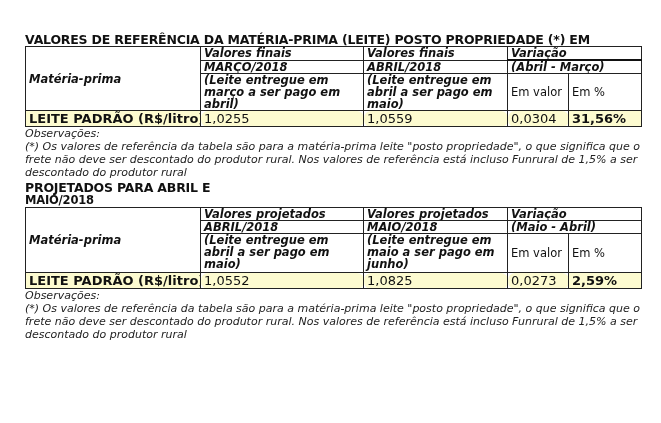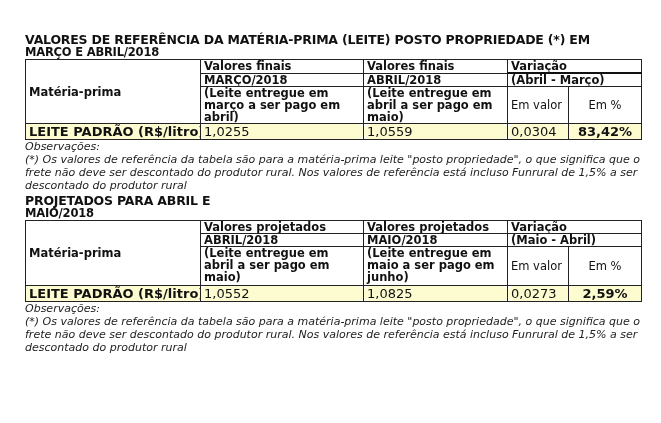--- a/index.html
+++ b/index.html
@@ -3,39 +3,38 @@
 <meta charset="utf-8">
 <style>
   html,body{margin:0;padding:0;background:#fff;}
   body{width:661px;height:423px;position:relative;overflow:hidden;font-family:"DejaVu Sans",sans-serif;color:#111;}
   .sheet{position:absolute;left:25px;top:33px;width:616px;}
   .title{font-weight:bold;font-size:12.5px;line-height:13px;letter-spacing:-0.2px;}
   .title .l2{font-size:11.5px;}
   table{border-collapse:collapse;width:616px;table-layout:fixed;font-size:11.5px;}
   td{border:1px solid #222;padding:0 3px;line-height:12px;vertical-align:top;overflow:hidden;white-space:nowrap;}
   td.wrap{white-space:normal;}
-  td.b{font-weight:bold;}
+  td.b{font-weight:bold;font-style:italic;}
   td.mid{vertical-align:middle;}
-  td.r{text-align:center;}
+  td.r{text-align:left;}
   tr.yellow td{background:#fdfbd0;font-size:13px;line-height:15px;font-weight:bold;}
   tr.yellow td.num{font-weight:normal;border-radius:7px;}
   .thickb{border-bottom:2px solid #111;}
   .obs{font-style:italic;font-size:11px;line-height:13px;color:#222;}
   .obs p{margin:0;}
   .gap{height:2px;}
 </style>
 </head>
 <body>
 
 <div class="sheet">
 
   <div>
     <div class="title">
       <div>VALORES DE REFERÊNCIA DA MATÉRIA-PRIMA  (LEITE) POSTO PROPRIEDADE (*) EM</div>
-      <div class="l2">MARÇO E ABRIL/2018</div>
     </div>
     <table>
       <colgroup>
           <col style="width:175px">
           <col style="width:163px">
           <col style="width:144px">
           <col style="width:61px">
           <col style="width:73px">
         </colgroup>
       <tbody>
@@ -54,21 +53,21 @@
         <td class="b wrap">(Leite entregue em março a ser pago em abril)</td>
         <td class="b wrap">(Leite entregue em abril a ser pago em maio)</td>
         <td class="mid">Em valor</td>
         <td class="mid r">Em %</td>
       </tr>
       <tr class="yellow">
         <td>LEITE PADRÃO (R$/litro)</td>
         <td class="num">1,0255</td>
         <td class="num">1,0559</td>
         <td class="num">0,0304</td>
-        <td class="r">83,42%</td>
+        <td class="r">31,56%</td>
       </tr>
     </tbody>
       </table>
     <div class="obs">
       <p>Observações:</p>
       <p>(*) Os valores de referência da tabela são para a matéria-prima leite "posto propriedade", o que significa que o frete não deve ser descontado do produtor rural. Nos valores de referência está incluso Funrural de 1,5% a ser descontado do produtor rural</p>
     </div>
   </div>
 
   <div class="gap"></div>

